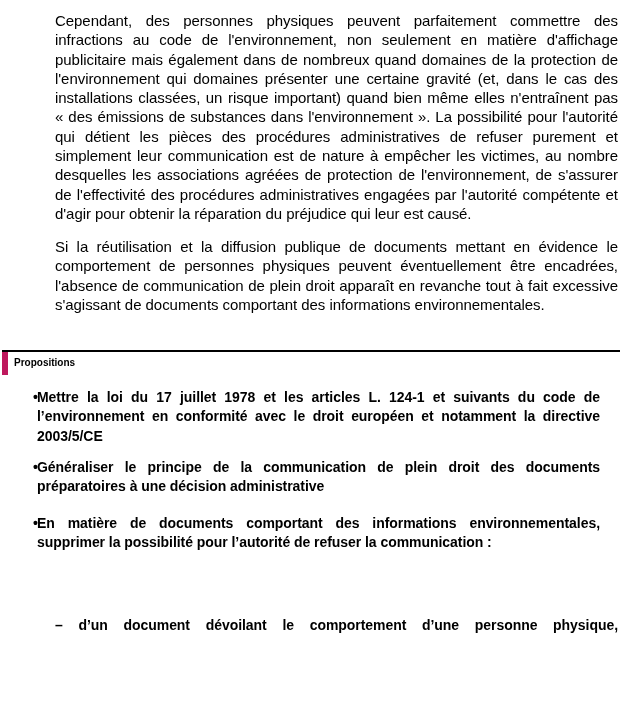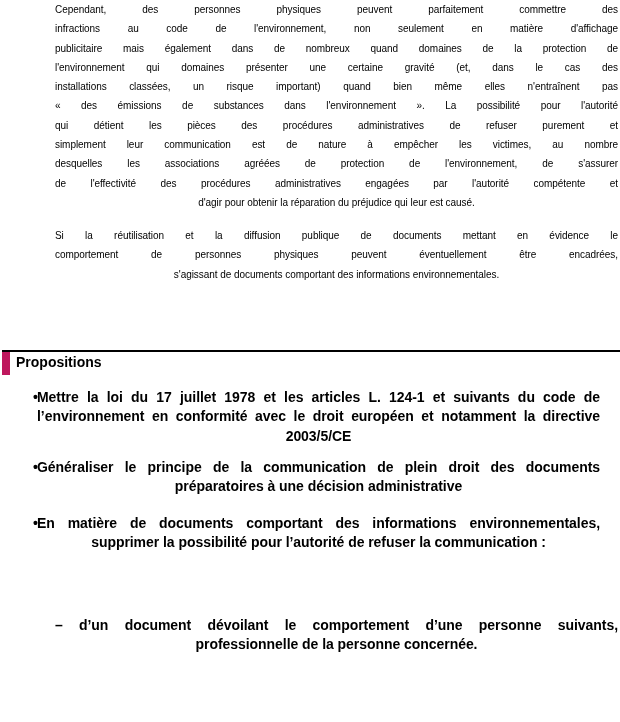--- a/index.html
+++ b/index.html
@@ -10,41 +10,42 @@
     color: #000000;
     overflow: hidden;
   }
   .page {
     position: relative;
     width: 620px; height: 722px;
     background: #ffffff;
   }
   .textblock {
     position: absolute;
-    font-size: 10px;
+    font-size: 15px;
     line-height: 19.3px;
     letter-spacing: -0.05px;
+    margin-top: 11px;
   }
-  .ln { text-align: center; white-space: nowrap; }
+  .ln { text-align: left; white-space: nowrap; }
   .j  { text-align: justify; text-align-last: justify; white-space: normal; }
   .it { }
 
   #para1 { left: 55px; top: 0px;   width: 563px; }
   #para2 { left: 55px; top: 226px; width: 563px; }
 
   #propbox {
     position: absolute;
     left: 2px; top: 350px; width: 618px;
     border-top: 2px solid #000000;
   }
   #prophead {
-    border-left: 8px solid #be185d;
+    border-left: 6px solid #be185d;
     height: 22px;
     padding: 1px 5px 0 6px;
-    font-size: 14px;
+    font-size: 10px;
     font-weight: bold;
     line-height: 19.3px;
   }
 
   .bullet {
     position: absolute;
     left: 33px; width: 585px;
     font-size: 14px; font-weight: bold;
     line-height: 19.3px;
     letter-spacing: -0.05px;
@@ -83,20 +84,21 @@
     <div class="ln j">qui détient les pièces des procédures administratives de refuser purement et</div>
     <div class="ln j">simplement leur communication est de nature à empêcher les victimes, au nombre</div>
     <div class="ln j">desquelles les associations agréées de protection de l'environnement, de s'assurer</div>
     <div class="ln j">de l'effectivité des procédures administratives engagées par l'autorité compétente et</div>
     <div class="ln">d'agir pour obtenir la réparation du préjudice qui leur est causé.</div>
   </div>
 
   <div class="textblock" id="para2">
     <div class="ln j">Si la réutilisation et la diffusion publique de documents mettant en évidence le</div>
     <div class="ln j">comportement de personnes physiques peuvent éventuellement être encadrées,</div>
+    <div class="ln j">l'absence de communication de plein droit apparaît en revanche tout à fait excessive</div>
     <div class="ln">s'agissant de documents comportant des informations environnementales.</div>
   </div>
 
   <div id="propbox">
     <div id="prophead">Propositions</div>
   </div>
 
   <div class="bullet" id="bullet1">
     <span class="glyph">•</span>
     <div class="btext">
@@ -117,17 +119,16 @@
   <div class="bullet" id="bullet3">
     <span class="glyph">•</span>
     <div class="btext">
       <div class="ln j">En matière de documents comportant des informations environnementales,</div>
       <div class="ln">supprimer la possibilité pour l’autorité de refuser la communication :</div>
     </div>
   </div>
 
 
   <div class="sub" id="sub2">
-    <div class="ln j">– d’un document dévoilant le comportement d’une personne suivants,</div>
-    <div class="ln">professionnelle de la personne concernée.</div>
+    <div class="ln j">– d’un document dévoilant le comportement d’une personne physique,</div>
   </div>
 
 </div>
 
 </body></html>

